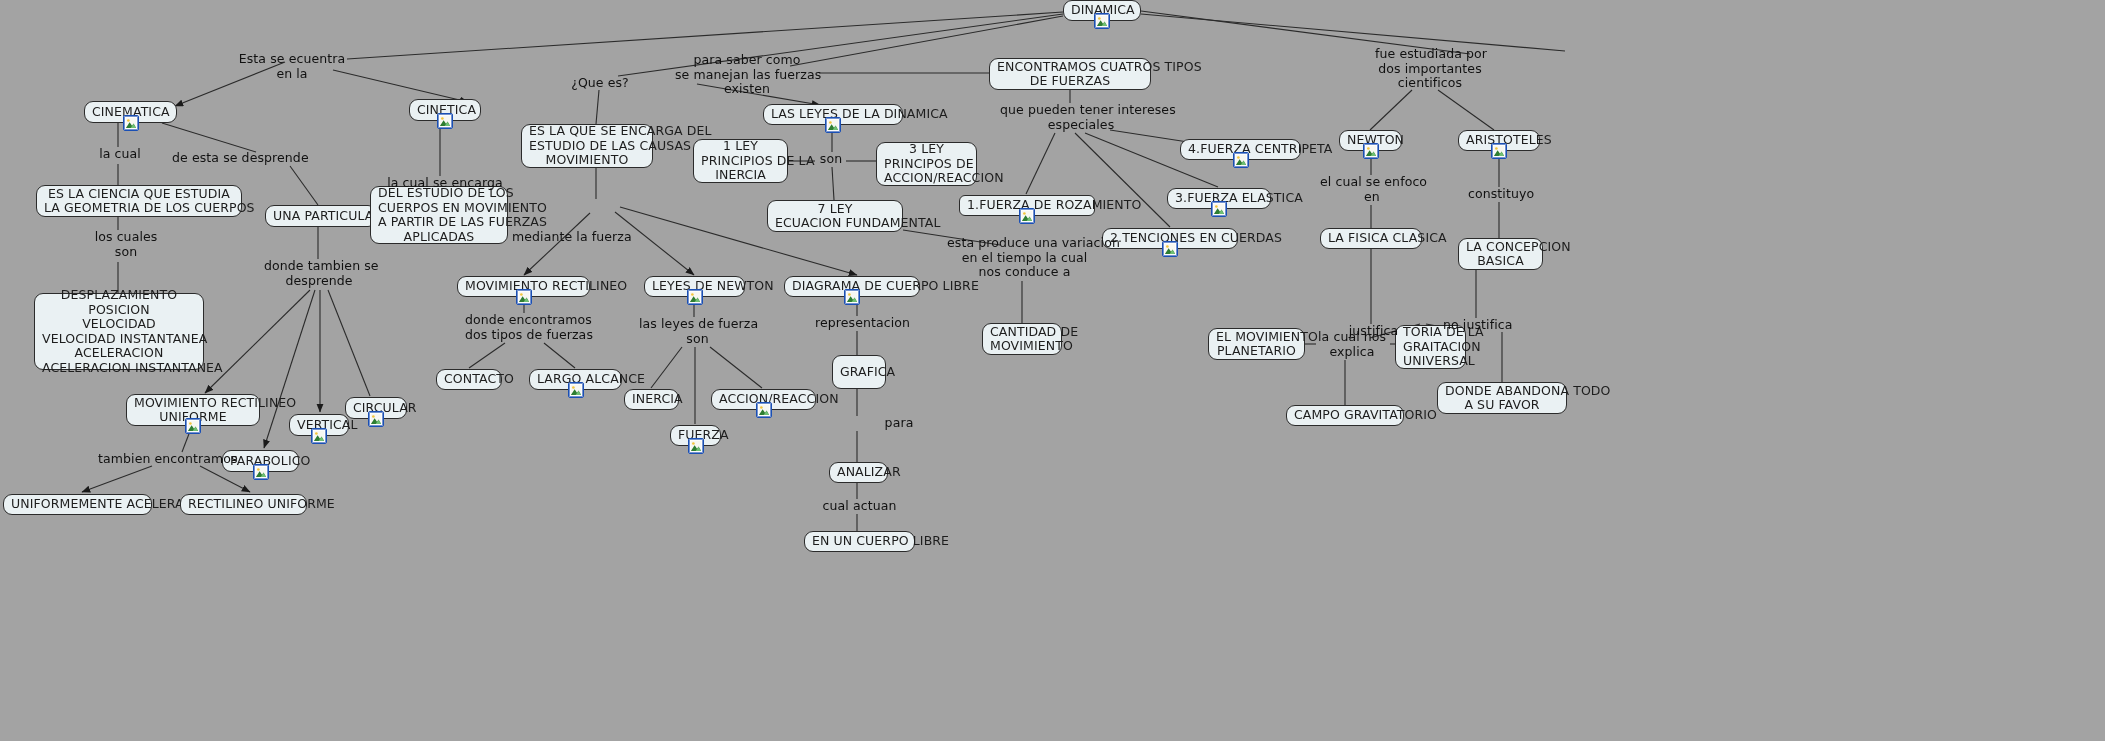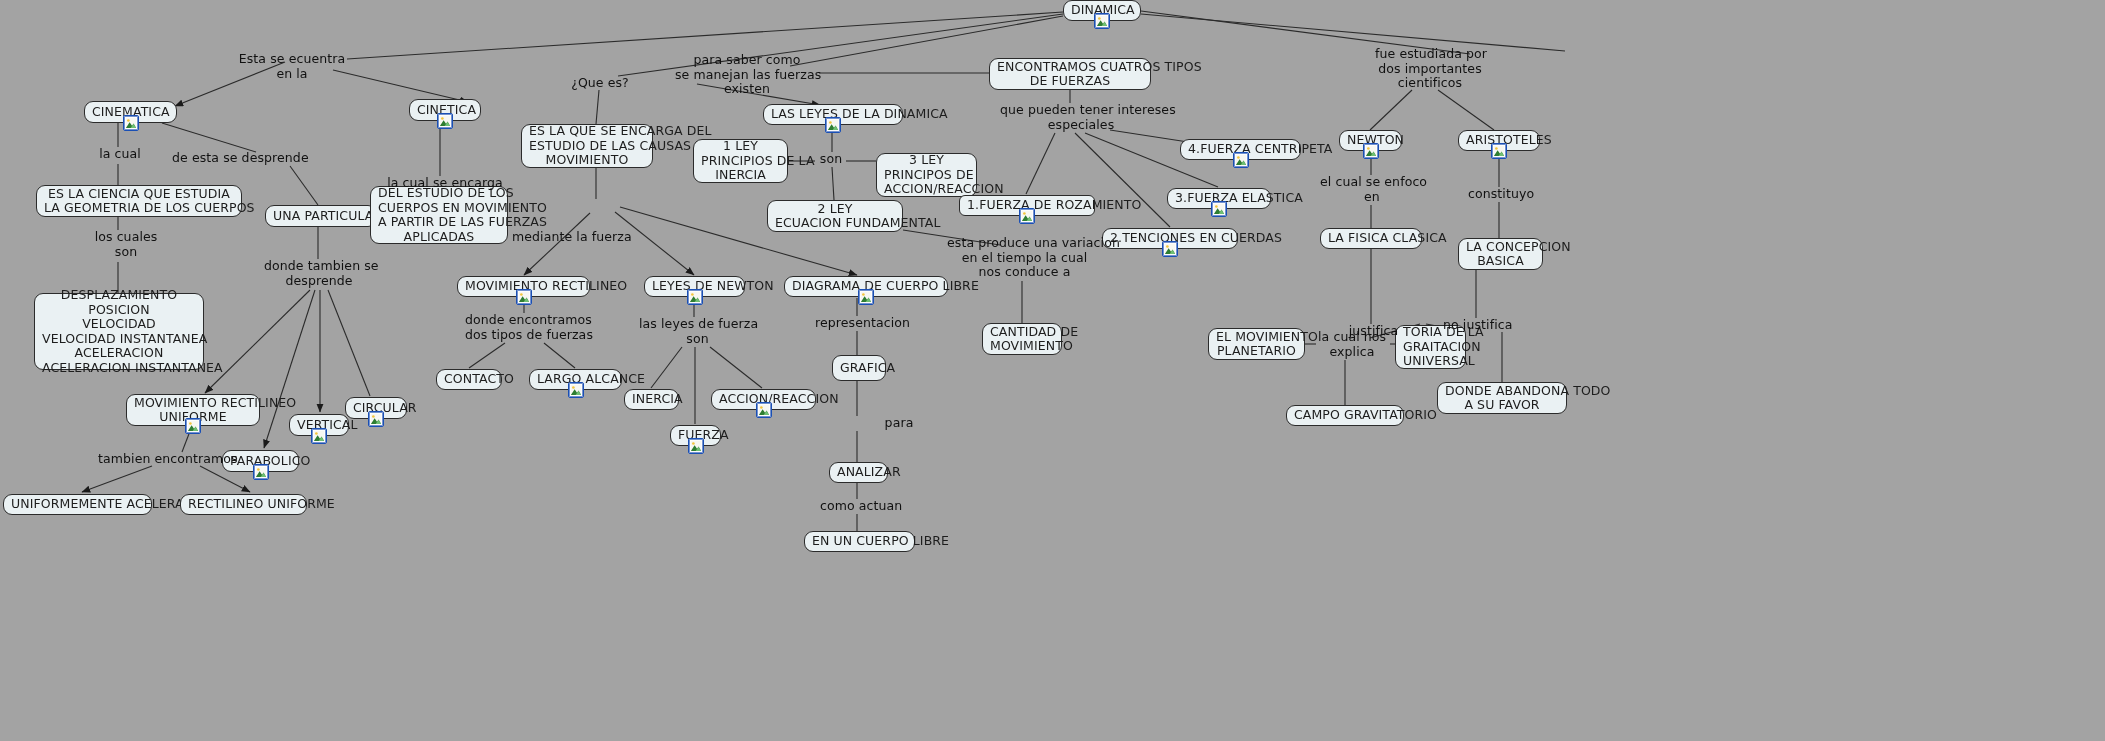--- a/index.html
+++ b/index.html
@@ -238,33 +238,33 @@
       <div class="node" style="left: 763px; top: 104px; width: 140px; height: 21px; align-items: flex-end;"><span class="lbl">LAS LEYES DE LA DINAMICA</span><span class="badge"><svg viewBox="0 0 16 16" xmlns="http://www.w3.org/2000/svg">
             <rect x="0.5" y="0.5" width="15" height="15" fill="#ffffff" stroke="#5f83c8" stroke-width="1"></rect>
             <rect x="2" y="2" width="12" height="12" fill="#f7f7f2"></rect>
             <circle cx="5" cy="5.2" r="1.5" fill="#f2c53d"></circle>
             <path d="M2.2,13.6 L6.4,7.2 L9.2,11 L11,8.6 L13.8,13.6 Z" fill="#2e7d32"></path>
             <path d="M7.6,13.6 L10.9,8.9 L13.8,13.6 Z" fill="#6fbf73"></path>
           </svg></span></div>
       <div class="node" style="left: 693px; top: 139px; width: 95px; height: 44px;"><span class="lbl">1 LEY
 PRINCIPIOS DE LA
 INERCIA</span></div>
-      <div class="node" style="left: 876px; top: 153px; width: 101px; height: 44px;"><span class="lbl">3 LEY
+      <div class="node" style="left: 876px; top: 142px; width: 101px; height: 44px;"><span class="lbl">3 LEY
 PRINCIPOS DE
 ACCION/REACCION</span></div>
-      <div class="node" style="left: 767px; top: 200px; width: 136px; height: 32px;"><span class="lbl">2 LEY
+      <div class="node" style="left: 767px; top: 200px; width: 136px; height: 32px;"><span class="lbl">7 LEY
 ECUACION FUNDAMENTAL</span></div>
-      <div class="node" style="left: 784px; top: 276px; width: 164px; height: 21px;"><span class="lbl">DIAGRAMA DE CUERPO LIBRE</span><span class="badge"><svg viewBox="0 0 16 16" xmlns="http://www.w3.org/2000/svg">
-            <rect x="0.5" y="0.5" width="15" height="15" fill="#ffffff" stroke="#5f83c8" stroke-width="1"></rect>
-            <rect x="2" y="2" width="12" height="12" fill="#f7f7f2"></rect>
-            <circle cx="5" cy="5.2" r="1.5" fill="#f2c53d"></circle>
-            <path d="M2.2,13.6 L6.4,7.2 L9.2,11 L11,8.6 L13.8,13.6 Z" fill="#2e7d32"></path>
-            <path d="M7.6,13.6 L10.9,8.9 L13.8,13.6 Z" fill="#6fbf73"></path>
-          </svg></span></div>
-      <div class="node" style="left: 832px; top: 355px; width: 54px; height: 26px;"><span class="lbl">GRAFICA</span></div>
+      <div class="node" style="left: 784px; top: 276px; width: 136px; height: 21px;"><span class="lbl">DIAGRAMA DE CUERPO LIBRE</span><span class="badge"><svg viewBox="0 0 16 16" xmlns="http://www.w3.org/2000/svg">
+            <rect x="0.5" y="0.5" width="15" height="15" fill="#ffffff" stroke="#5f83c8" stroke-width="1"></rect>
+            <rect x="2" y="2" width="12" height="12" fill="#f7f7f2"></rect>
+            <circle cx="5" cy="5.2" r="1.5" fill="#f2c53d"></circle>
+            <path d="M2.2,13.6 L6.4,7.2 L9.2,11 L11,8.6 L13.8,13.6 Z" fill="#2e7d32"></path>
+            <path d="M7.6,13.6 L10.9,8.9 L13.8,13.6 Z" fill="#6fbf73"></path>
+          </svg></span></div>
+      <div class="node" style="left: 832px; top: 355px; width: 54px; height: 34px;"><span class="lbl">GRAFICA</span></div>
       <div class="node" style="left: 829px; top: 462px; width: 59px; height: 21px;"><span class="lbl">ANALIZAR</span></div>
       <div class="node" style="left: 804px; top: 531px; width: 111px; height: 21px;"><span class="lbl">EN UN CUERPO LIBRE</span></div>
       <div class="node" style="left: 989px; top: 58px; width: 162px; height: 32px;"><span class="lbl">ENCONTRAMOS CUATROS TIPOS
 DE FUERZAS</span></div>
       <div class="node" style="left: 959px; top: 195px; width: 136px; height: 21px; border-radius: 6px;"><span class="lbl">1.FUERZA DE ROZAMIENTO</span><span class="badge"><svg viewBox="0 0 16 16" xmlns="http://www.w3.org/2000/svg">
             <rect x="0.5" y="0.5" width="15" height="15" fill="#ffffff" stroke="#5f83c8" stroke-width="1"></rect>
             <rect x="2" y="2" width="12" height="12" fill="#f7f7f2"></rect>
             <circle cx="5" cy="5.2" r="1.5" fill="#f2c53d"></circle>
             <path d="M2.2,13.6 L6.4,7.2 L9.2,11 L11,8.6 L13.8,13.6 Z" fill="#2e7d32"></path>
             <path d="M7.6,13.6 L10.9,8.9 L13.8,13.6 Z" fill="#6fbf73"></path>
@@ -334,21 +334,21 @@
 se manejan las fuerzas
 existen</div>
       <div class="link" style="left: 512px; top: 199px; width: 118px; margin-top: 31px;">mediante la fuerza</div>
       <div class="link" style="left: 465px; top: 313px; width: 123px;">donde encontramos
 dos tipos de fuerzas</div>
       <div class="link" style="left: 639px; top: 317px; width: 117px;">las leyes de fuerza
 son</div>
       <div class="link" style="left: 817px; top: 152px; width: 28px;">son</div>
       <div class="link" style="left: 815px; top: 316px; width: 89px;">representacion</div>
       <div class="link" style="left: 843px; top: 416px; width: 32px; margin-left: 40px;">para</div>
-      <div class="link" style="left: 820px; top: 499px; width: 79px;">como actuan</div>
+      <div class="link" style="left: 820px; top: 499px; width: 79px;">cual actuan</div>
       <div class="link" style="left: 947px; top: 236px; width: 155px;">esta produce una variacion
 en el tiempo la cual
 nos conduce a</div>
       <div class="link" style="left: 1000px; top: 103px; width: 162px;">que pueden tener intereses
 especiales</div>
       <div class="link" style="left: 1375px; top: 47px; width: 110px;">fue estudiada por
 dos importantes
 cientificos</div>
       <div class="link" style="left: 1320px; top: 175px; width: 104px;">el cual se enfoco
 en</div>

